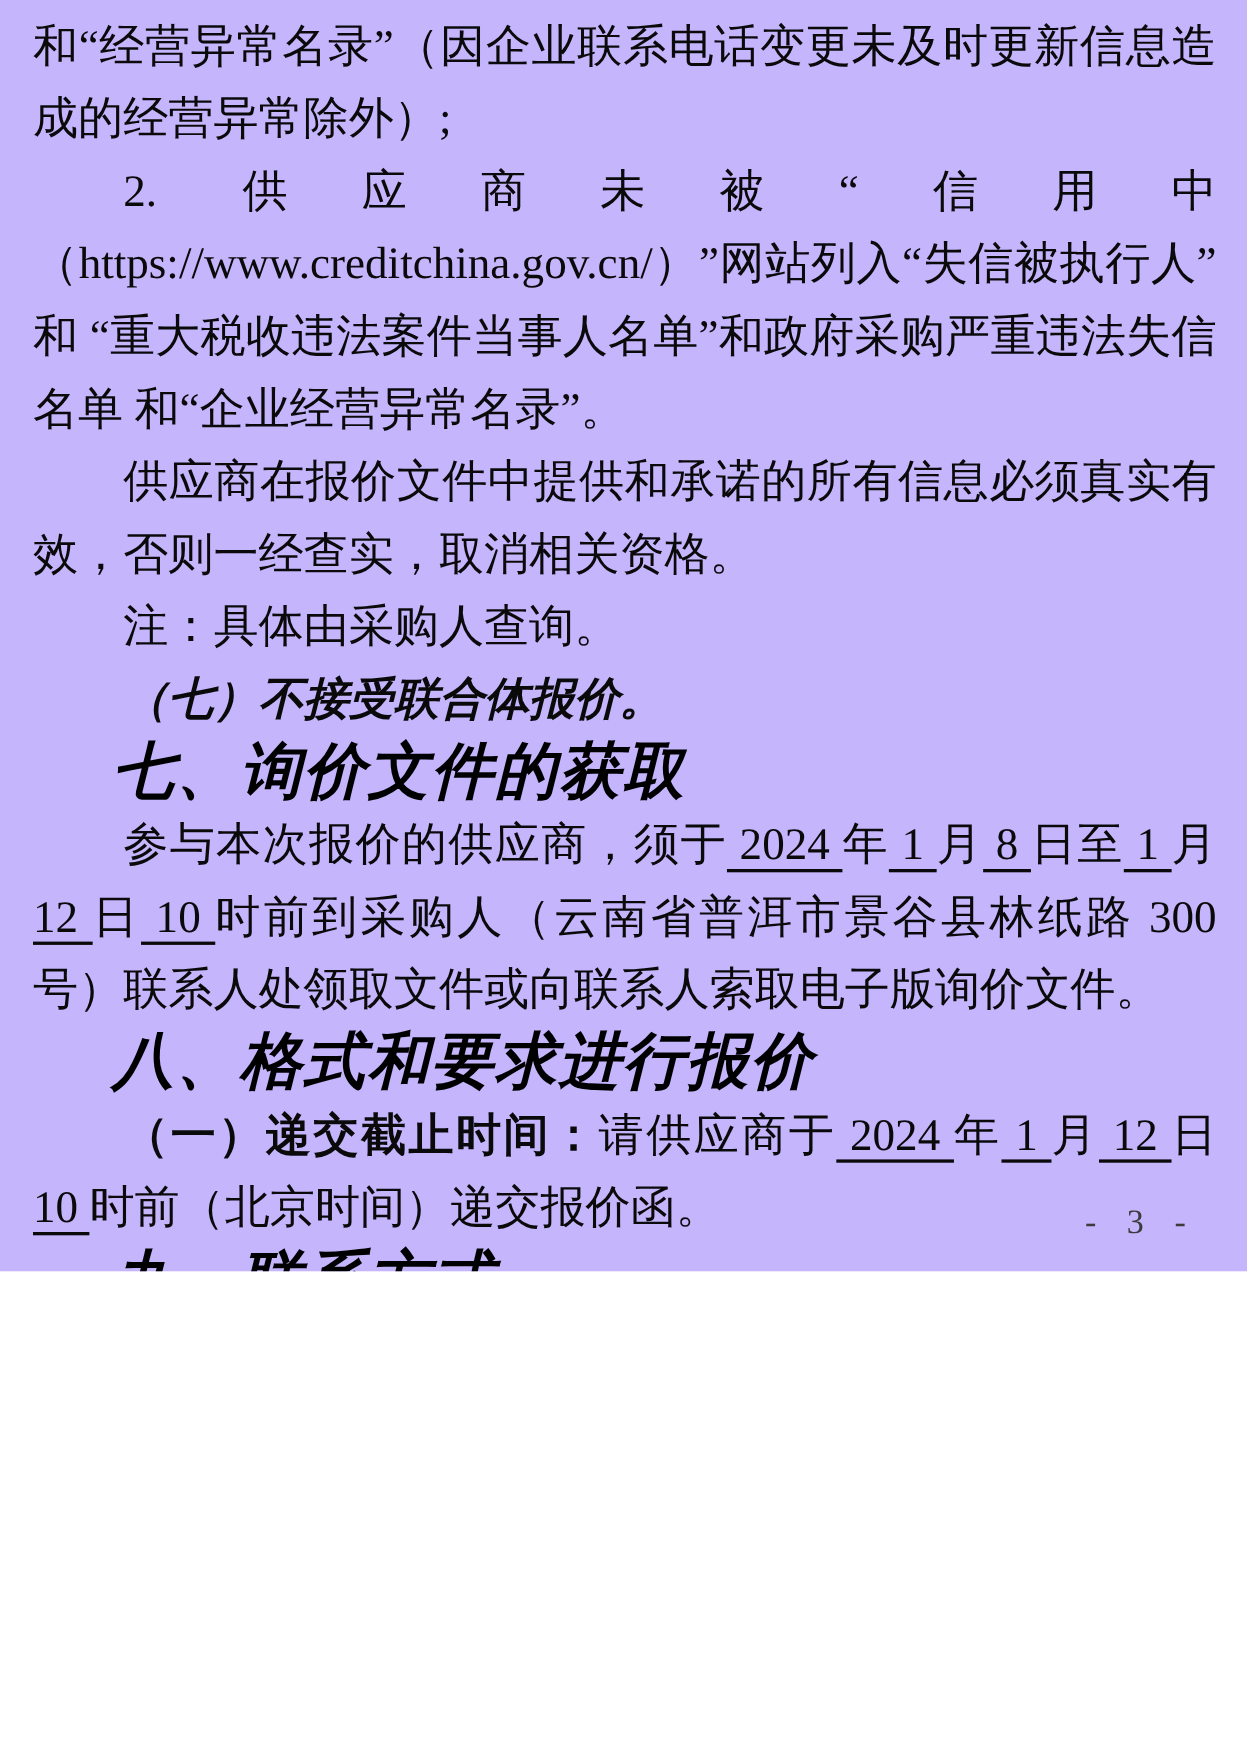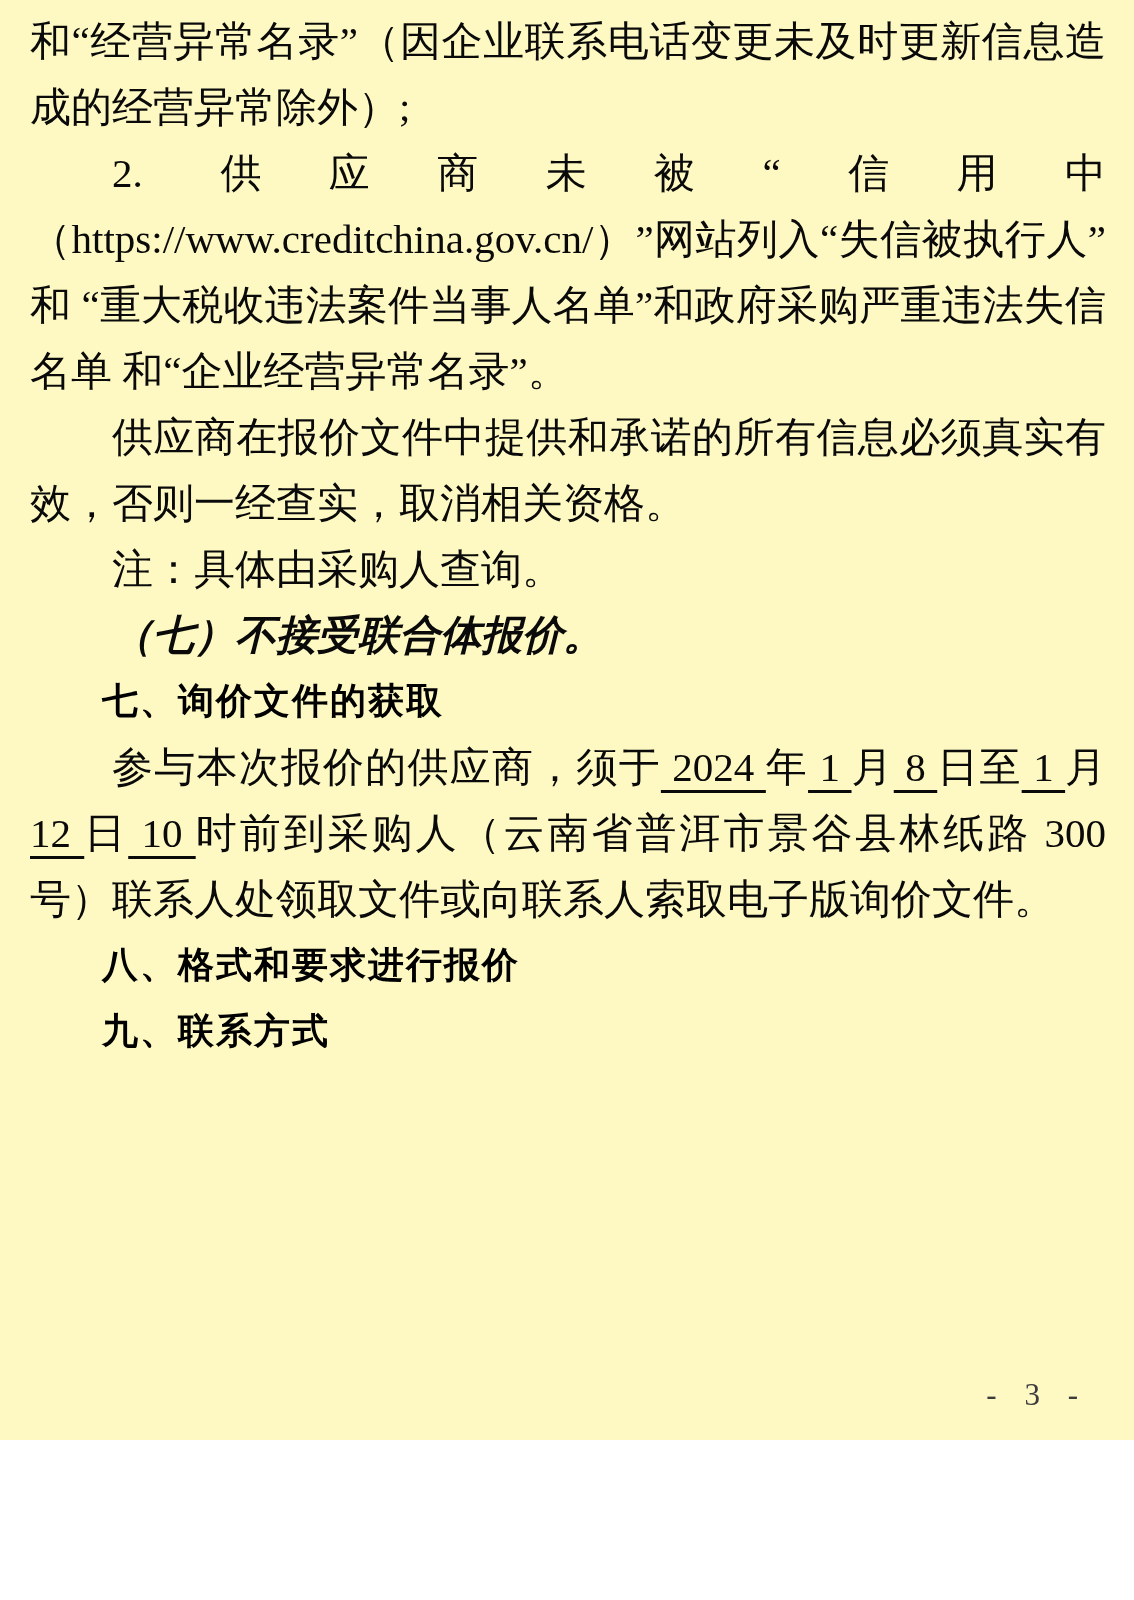--- a/index.html
+++ b/index.html
@@ -3,48 +3,49 @@
 <meta charset="utf-8">
 <style>
   html, body {
     margin: 0;
     padding: 0;
     background: #ffffff;
   }
   .page {
     position: relative;
     width: 1134px;
-    height: 1440px;
-    background: #fef9c3;
+    height: 1156px;
+    background: #c4b5fd;
     box-sizing: border-box;
     padding: 8px 28px 0 30px;
     overflow: hidden;
     font-family: "Liberation Serif", "DejaVu Serif", serif;
     font-size: 41px;
     line-height: 66px;
     color: #0a0a0a;
     text-align: justify;
     text-justify: inter-character;
   }
   .page p {
     margin: 0;
     text-indent: 82px;
   }
   .page p.no-indent {
     text-indent: 0;
   }
   h2.sec {
     font-family: "Liberation Sans", "DejaVu Sans", sans-serif;
     font-weight: bold;
-    font-size: 36px;
+    font-size: 56px;
     line-height: 66px;
     margin: 0;
     text-indent: 72px;
     color: #000;
     letter-spacing: 2px;
+    font-style: italic;
   }
   .b {
     font-weight: bold;
   }
   .semibold {
     font-weight: bold;
     font-style: italic;
   }
   .u {
     text-decoration: underline;
@@ -92,20 +93,23 @@
   </h2>
 
   <p>
     <span>参与本次报价的供应商，须于</span><span class="u"> 2024 </span><span>年</span><span class="u"> 1 </span><span>月</span><span class="u"> 8 </span><span>日至</span><span class="u"> 1 </span><span>月</span><span class="u"> 12 </span><span>日</span><span class="u"> 10 </span><span>时前到采购人（云南省普洱市景谷县林纸路 300 号）联系人处领取文件或向联系人索取电子版询价文件。</span>
   </p>
 
   <h2 class="sec">
     <span>八、格式和要求进行报价</span>
   </h2>
 
+  <p>
+    <span class="b">（一）递交截止时间：</span><span>请供应商于</span><span class="u"> 2024 </span><span>年</span><span class="u"> 1 </span><span>月</span><span class="u"> 12 </span><span>日</span><span class="u"> 10 </span><span>时前（北京时间）递交报价函。</span>
+  </p>
 
 
 
   <h2 class="sec">
     <span>九、联系方式</span>
   </h2>
 
   <div class="footer">- 3 -</div>
 
 </div>

